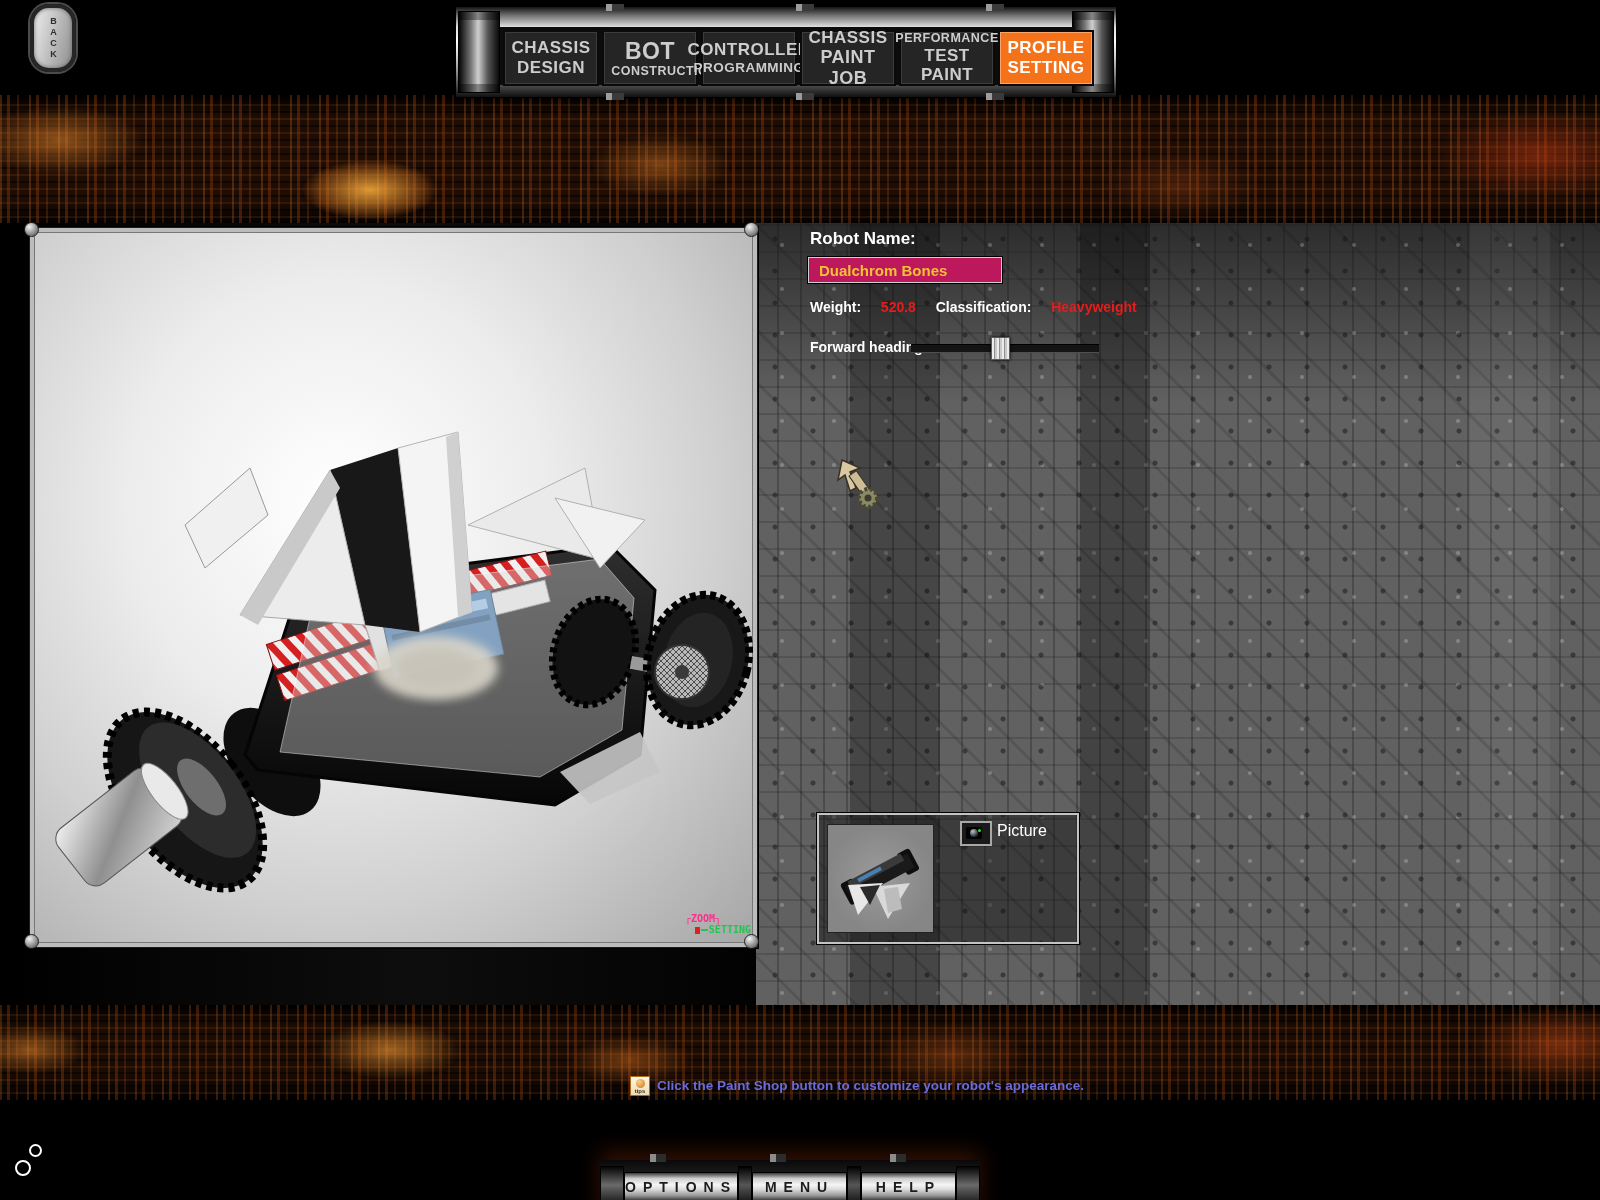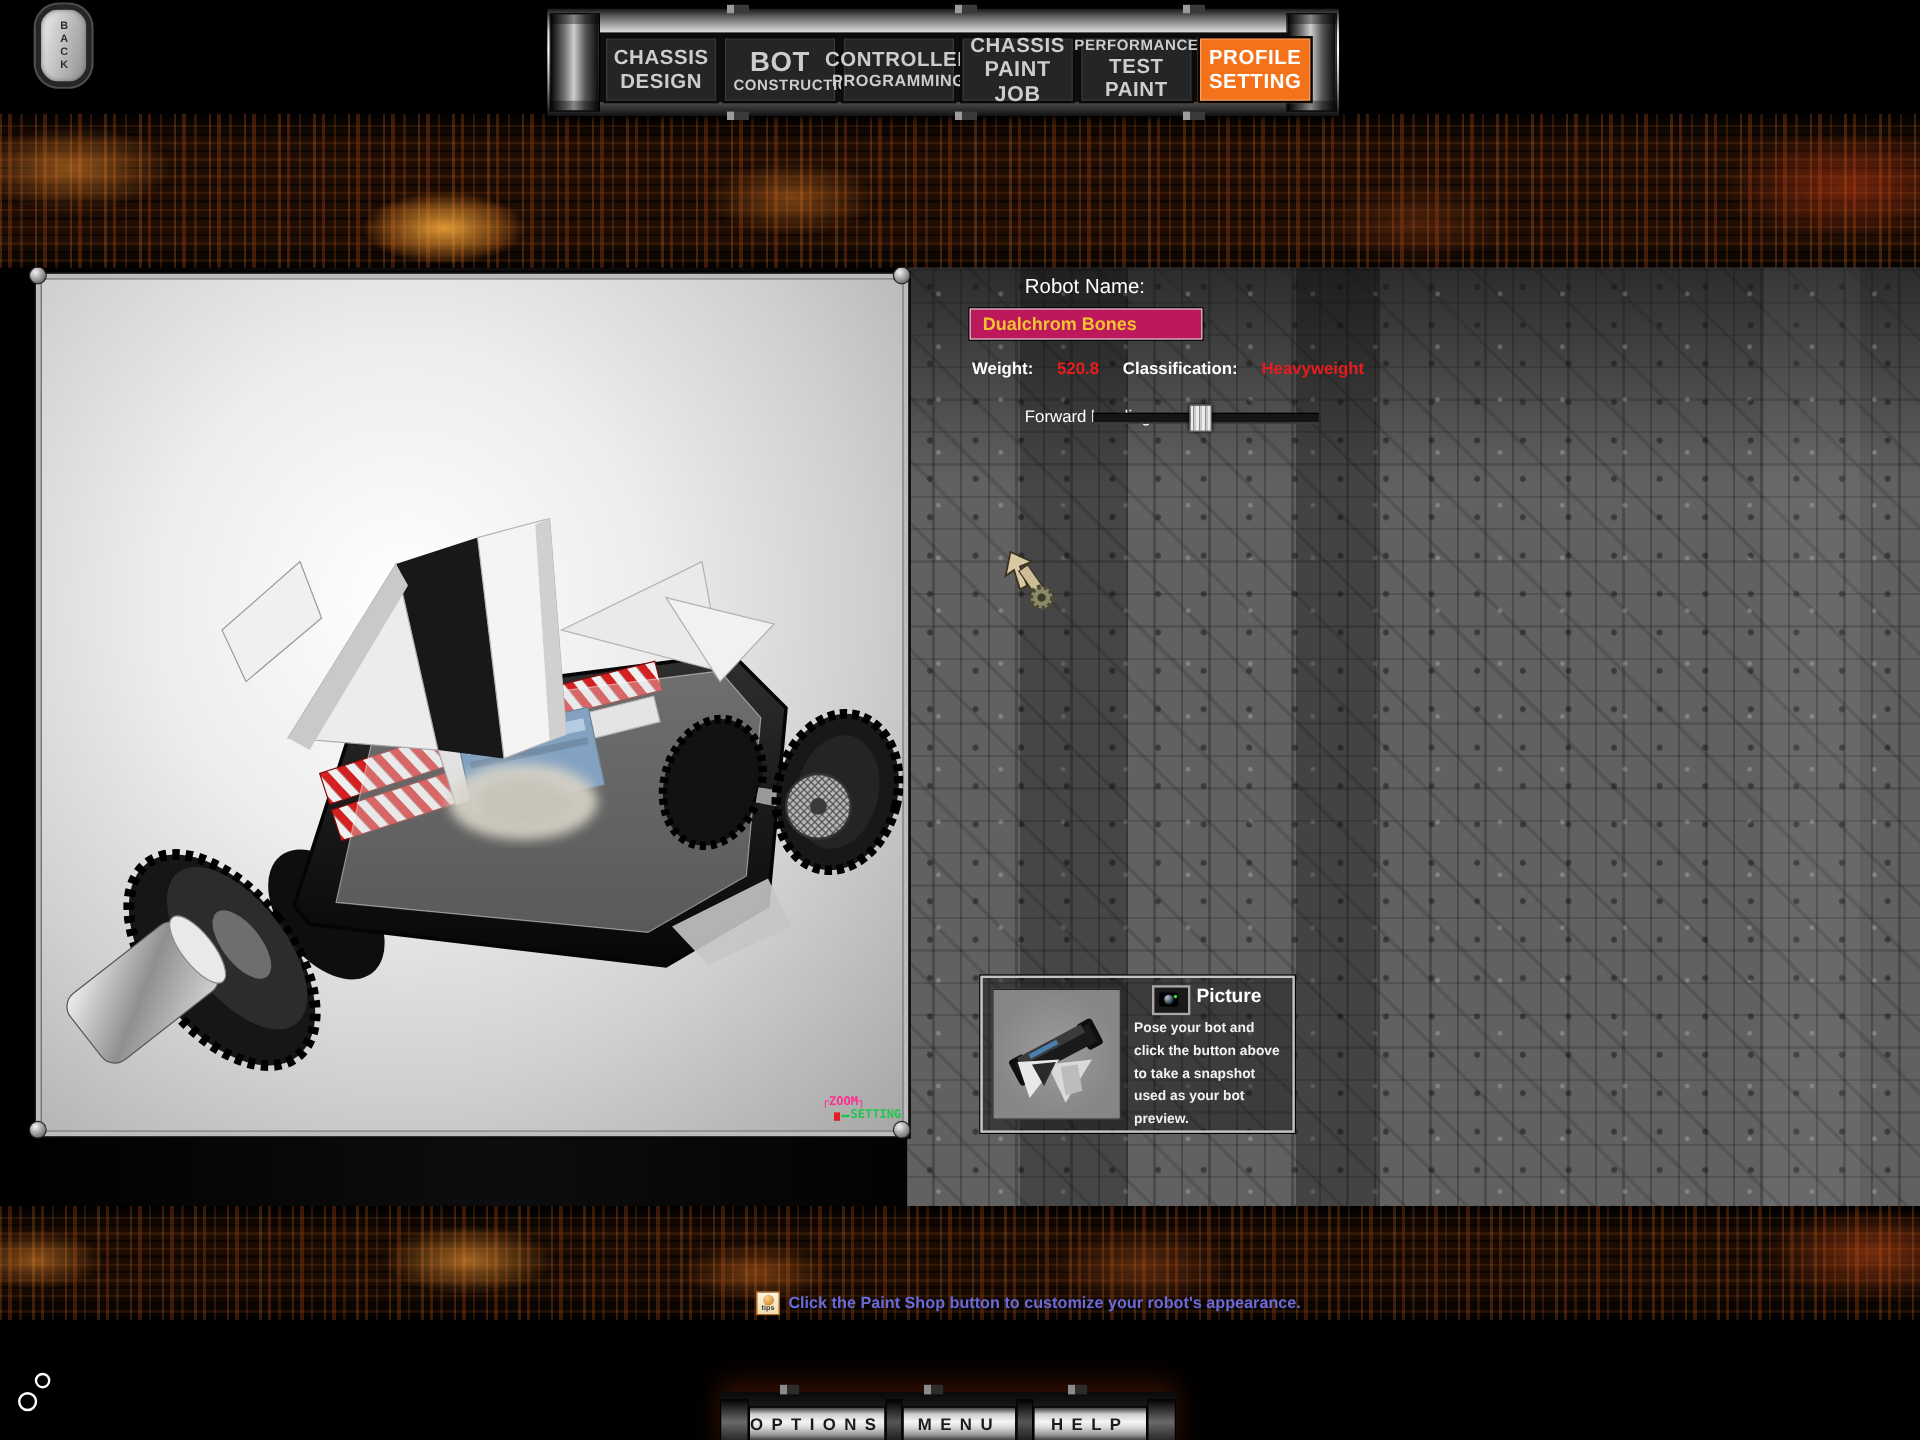--- a/index.html
+++ b/index.html
@@ -88,21 +88,21 @@
   .viewport svg{position:absolute;left:0;top:0;}
   .hud{position:absolute;right:2px;bottom:8px;font-family:"DejaVu Sans Mono",monospace;
     font-weight:bold;font-size:10px;line-height:10px;text-align:left;}
   .hud-zoom{color:#ff2d8e;}
   .hud-zoom::before{content:"\250C";} .hud-zoom::after{content:"\2510";}
   .hud-rot{margin-top:1px;margin-left:10px;color:#1ec84e;display:flex;align-items:center;gap:1px;white-space:nowrap;}
   .hud-rot .rsq{width:5px;height:7px;background:#e02020;display:inline-block;}
   .hud-rot .gdash{width:7px;height:2px;background:#1ec84e;display:inline-block;}
 
   
-  .lbl{position:absolute;color:#fff;font-weight:normal;margin-left:44px;}
+  .lbl{position:absolute;color:#fff;font-weight:bold;}
   .robot-name-label{left:810px;top:229px;font-size:17px;}
   .name-input{position:absolute;left:808px;top:257px;width:182px;height:24px;background:#be185d;
     border:1px solid #cfcfcf;box-shadow:0 0 0 1px #000;color:#f2c230;font-weight:bold;font-size:15px;
     padding:0 0 0 10px;font-family:"Liberation Sans",sans-serif;}
   .stats{position:absolute;left:810px;top:299px;font-size:14px;font-weight:bold;color:#fff;white-space:nowrap;}
   .stats .val{color:#e81c1c;}
   .stats .sp{display:inline-block;width:12px;}
   .heading-label{left:810px;top:339px;font-size:14px;}
   .slider-track{position:absolute;left:911px;top:344px;width:188px;height:7px;background:#141414;
     border-top:1px solid #000;border-bottom:1px solid #4f4f4f;cursor:pointer;}
@@ -114,21 +114,21 @@
   .pic-panel{position:absolute;left:817px;top:813px;width:258px;height:127px;
     border:2px solid #c4c4c4;background:rgba(15,15,15,.45);box-shadow:0 0 0 1px #000;}
   .pic-thumb{position:absolute;left:8px;top:9px;width:105px;height:107px;background:#8e8e8e;
     border:1px solid #222;overflow:hidden;}
   .cam-btn{position:absolute;left:141px;top:6px;width:28px;height:21px;background:#1a1a1a;
     border:2px solid #a8a8a8;cursor:pointer;}
   .cam-body{position:absolute;left:4px;top:4px;width:16px;height:12px;background:#020202;border-radius:2px;}
   .cam-lens{position:absolute;left:4px;top:2px;width:8px;height:8px;border-radius:50%;
     background:radial-gradient(circle at 35% 30%,#b8c6d2,#20303c 70%);}
   .cam-dot{position:absolute;right:1px;top:2px;width:3px;height:3px;background:#2ee02e;border-radius:50%;}
-  .pic-title{position:absolute;left:178px;top:7px;font-size:16px;font-weight:bold;color:#fff;}
+  .pic-title{position:absolute;left:178px;top:7px;font-size:16px;font-weight:normal;color:#fff;}
   .pic-desc{position:absolute;left:126px;top:33px;width:126px;color:#f2f2f2;font-size:11.5px;
     font-weight:bold;line-height:19px;}
 
   
   .tip-icon{position:absolute;left:630px;top:1076px;width:20px;height:20px;
     background:linear-gradient(#fdf6e2,#f0dcae);border:1px solid #b06a20;box-sizing:border-box;}
   .tip-bulb{position:absolute;left:5px;top:2px;width:9px;height:9px;border-radius:50%;
     background:radial-gradient(circle at 35% 30%,#fad08a,#c87818);}
   .tip-caption{position:absolute;left:0;right:0;bottom:0;text-align:center;font-size:6px;
     font-weight:bold;color:#333;line-height:7px;}
@@ -352,21 +352,20 @@
         <polygon points="56,64 70,62 74,84 60,88" fill="#bcbcbc"></polygon>
       </svg>
     </div>
     <div class="cam-btn">
       <div class="cam-body">
         <div class="cam-lens"></div>
         <div class="cam-dot"></div>
       </div>
     </div>
     <div class="pic-title">Picture</div>
-    <div class="pic-desc">Pose your bot and click the button above to take a snapshot used as your bot preview.</div>
   </div>
 
   <div class="tip-icon">
     <div class="tip-bulb"></div>
     <div class="tip-caption">tips</div>
   </div>
   <div class="tip-text">Click the Paint Shop button to customize your robot's appearance.</div>
 
   <div class="bottom-bar">
     <div class="bb-cap"></div>

